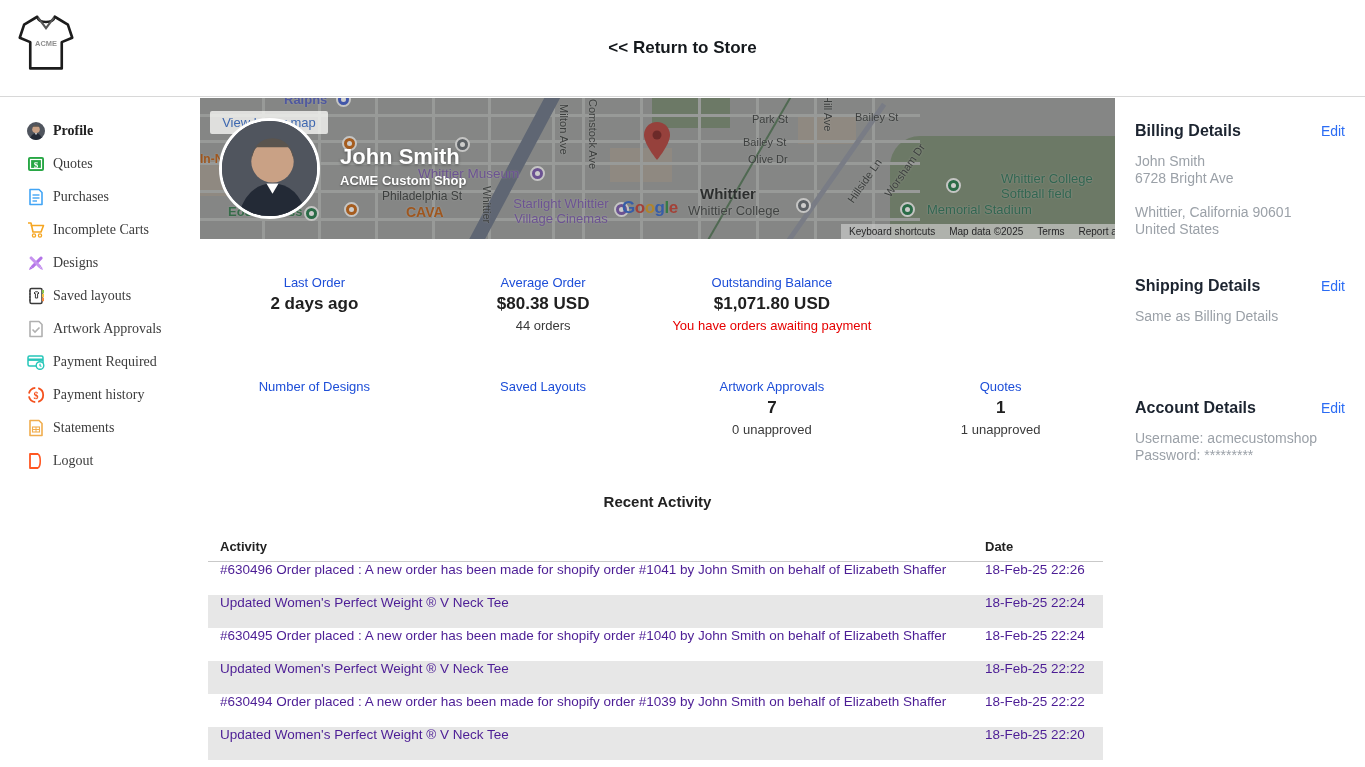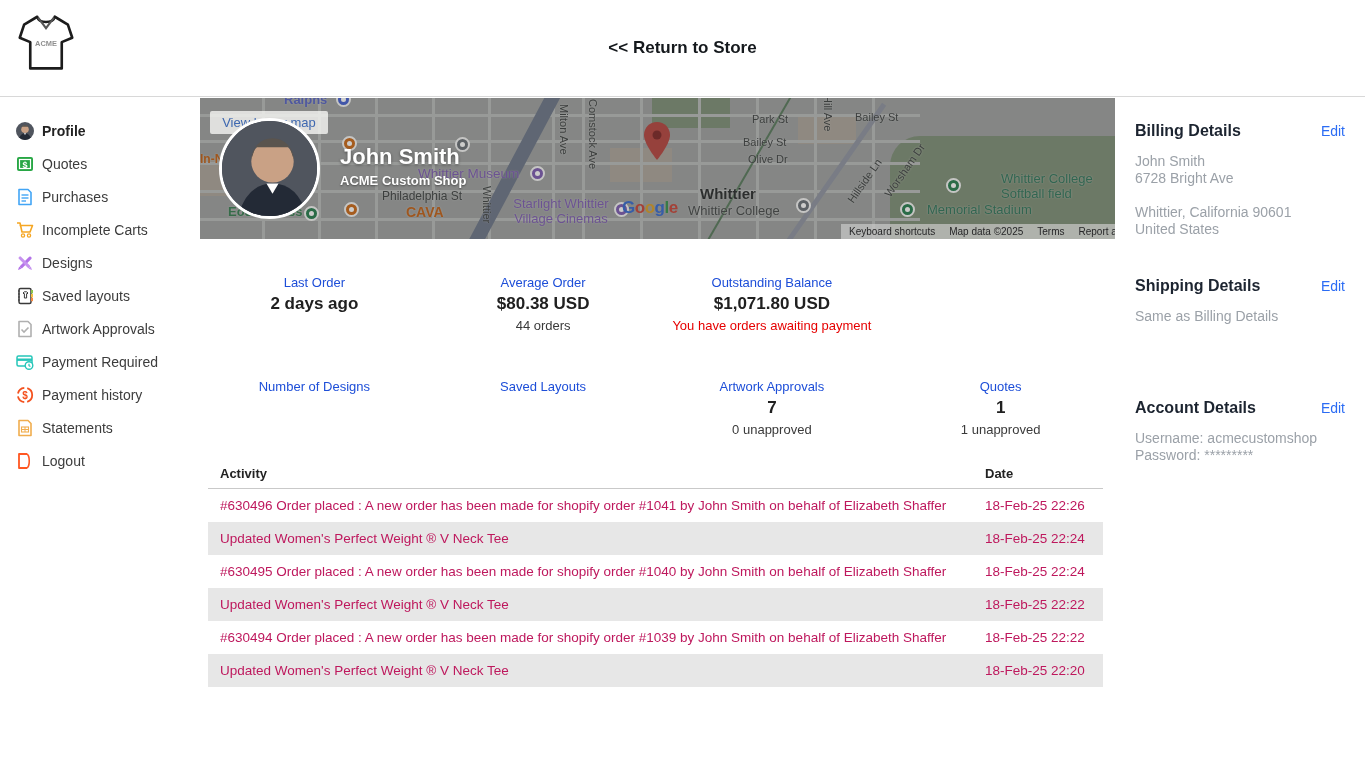--- a/index.html
+++ b/index.html
@@ -8,21 +8,21 @@
 
   
   .top-header { position:absolute; left:0; top:0; width:1365px; height:97px;
     background:#fff; border-bottom:1px solid #d8d8d8; }
   .logo { position:absolute; left:18px; top:12px; width:56px; height:62px; cursor:pointer; }
   .return-link { position:absolute; left:0; right:0; top:38px; text-align:center;
     font-size:17px; font-weight:bold; color:#15191d; cursor:pointer; }
 
   
   .left-sidebar { position:absolute; left:0; top:97px; width:200px; height:670px; background:#fff; padding-top:17px; }
-  .side-item { display:flex; align-items:center; height:33px; padding-left:16px; cursor:pointer; }
+  .side-item { display:flex; align-items:center; height:33px; padding-left:27px; cursor:pointer;font-family:Liberation Serif, serif; }
   .side-item .icn { width:18px; height:18px; margin-right:8px; flex:0 0 18px; }
   .side-item .lbl { font-size:14px; color:#3c3c3c; }
   .side-item.active .lbl { font-weight:bold; color:#222; }
 
   
   .main { position:absolute; left:200px; top:98px; width:915px; height:669px; background:#fff; }
 
   
   .map { position:relative; width:971px; height:141px; background:#9b9d99; overflow:hidden; }
   .map * { pointer-events:none; }
@@ -72,21 +72,21 @@
   .stat-label { font-size:13px; color:#1d4ed8; }
   .stat-value { font-size:17px; font-weight:bold; color:#202020; margin-top:4px; }
   .stat-sub { font-size:13px; color:#3a3a3a; margin-top:4px; }
   .stat-sub.alert { color:#e60000; }
 
   
   .ra-title { text-align:center; font-size:15px; font-weight:bold; color:#222; margin-top:56px; }
   .ra-table { margin:22px 12px 0 8px; }
   .ra-head { display:flex; height:30px; align-items:center; border-bottom:1px solid #c9c9c9;
     font-size:13px; font-weight:bold; color:#222; }
-  .ra-row { display:flex; height:33px; align-items:center; font-size:13.5px; color:#be185d; }
+  .ra-row { display:flex; height:33px; align-items:flex-start; font-size:13.5px; color:#4c1d95; }
   .ra-row.alt { background:#e7e7e7; }
   .cell-act { flex:1; padding-left:12px; white-space:nowrap; overflow:hidden; }
   .cell-date { width:118px; flex:0 0 118px; }
 
   
   .right-sidebar { position:absolute; left:1115px; top:97px; width:250px; height:670px;
     background:#fff; padding:25px 20px 0 20px; }
   .sec-head { display:flex; justify-content:space-between; align-items:baseline; }
   .sec-head h3 { font-size:16px; font-weight:bold; color:#1c2430; }
   .edit-link { font-size:14px; color:#2b6cf4; cursor:pointer; }
@@ -354,20 +354,21 @@
       <div class="stat-value">7</div>
       <div class="stat-sub">0 unapproved</div>
     </div>
     <div>
       <div class="stat-label">Quotes</div>
       <div class="stat-value">1</div>
       <div class="stat-sub">1 unapproved</div>
     </div>
   </div>
 
+  <div class="ra-title">Recent Activity</div>
 
   <div class="ra-table">
     <div class="ra-head">
       <div class="cell-act">Activity</div>
       <div class="cell-date">Date</div>
     </div>
     <div class="ra-row">
       <div class="cell-act">#630496 Order placed : A new order has been made for shopify order #1041 by John Smith on behalf of Elizabeth Shaffer</div>
       <div class="cell-date">18-Feb-25 22:26</div>
     </div>

